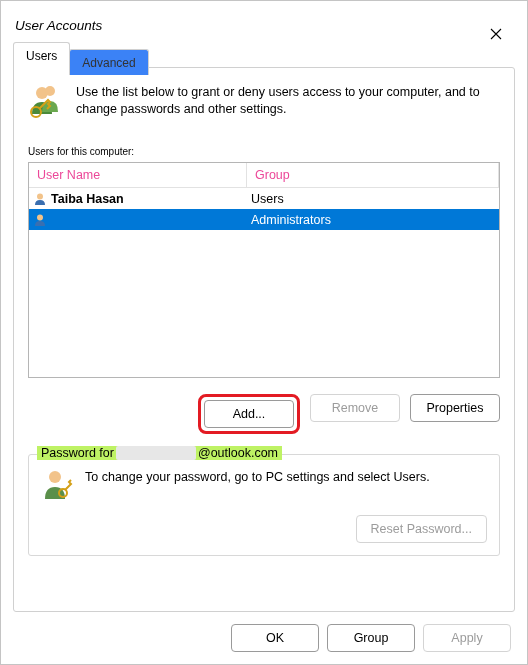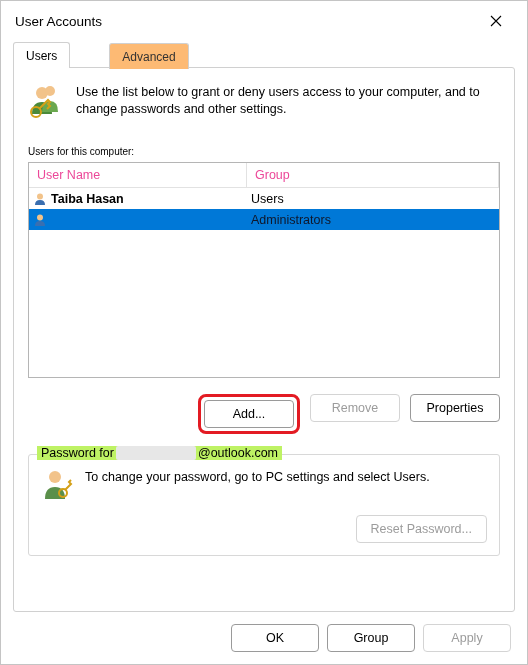--- a/index.html
+++ b/index.html
@@ -14,22 +14,23 @@
   }
   .window {
     width:528px; height:665px;
     background:#fff;
     border:1px solid #c4c4c4;
     position:relative;
     display:flex; flex-direction:column;
   }
   .titlebar {
     height:40px;
-    display:flex; align-items:center;
-    padding:0 8px;
+    display:flex; 
+    padding:17px 8px;
+    font-style:italic;
   }
   .title { font-size:13.5px; flex:1; padding-left:6px; }
   .close {
     width:46px; height:32px;
     display:flex; align-items:center; justify-content:center;
     font-size:14px;
     cursor:pointer;
   }
   .tabrow {
     display:flex;
@@ -42,21 +43,21 @@
     font-size:12px;
     border:1px solid #d0d0d0;
     border-bottom:none;
     background:#fff;
     margin-right:-1px;
     position:relative;
     cursor:pointer;
     border-radius:3px 3px 0 0;
   }
   .tab.active { top:1px; z-index:3; }
-  .tab.inactive { background:#fdba74; top:2px; color:#333;margin-left:40px; }
+  .tab.inactive { background:#3b82f6; top:8px; color:#333; }
   .panel {
     border:1px solid #d0d0d0;
     margin:0 12px 0 12px;
     flex:1;
     position:relative;
     padding:16px 14px 14px 14px;
     display:flex; flex-direction:column;
     border-radius:0 3px 3px 3px;
   }
   .intro { display:flex; gap:12px; margin-bottom:26px; }
@@ -84,21 +85,21 @@
   .col-group { flex:1; }
   .row {
     display:flex;
     font-size:12.5px;
     align-items:center;
     height:21px;
   }
   .row .cell { padding:1px 4px; display:flex; align-items:center; gap:4px; }
   .row .col-name { width:218px;font-weight:bold; }
   .row .col-group { flex:1; }
-  .row.sel { background:#0078d7; color:#0f172a; }
+  .row.sel { background:#0078d7; color:#ffffff; }
   .user-icon { width:14px; height:14px; display:inline-block; }
   .btnrow {
     display:flex; justify-content:flex-end; gap:10px;
     margin-top:16px;
   }
   button.std {
     min-width:90px; height:28px;
     font-family:Liberation Sans, sans-serif; font-size:12.5px;
     background:#fff;
     border:1px solid #9a9a9a;

